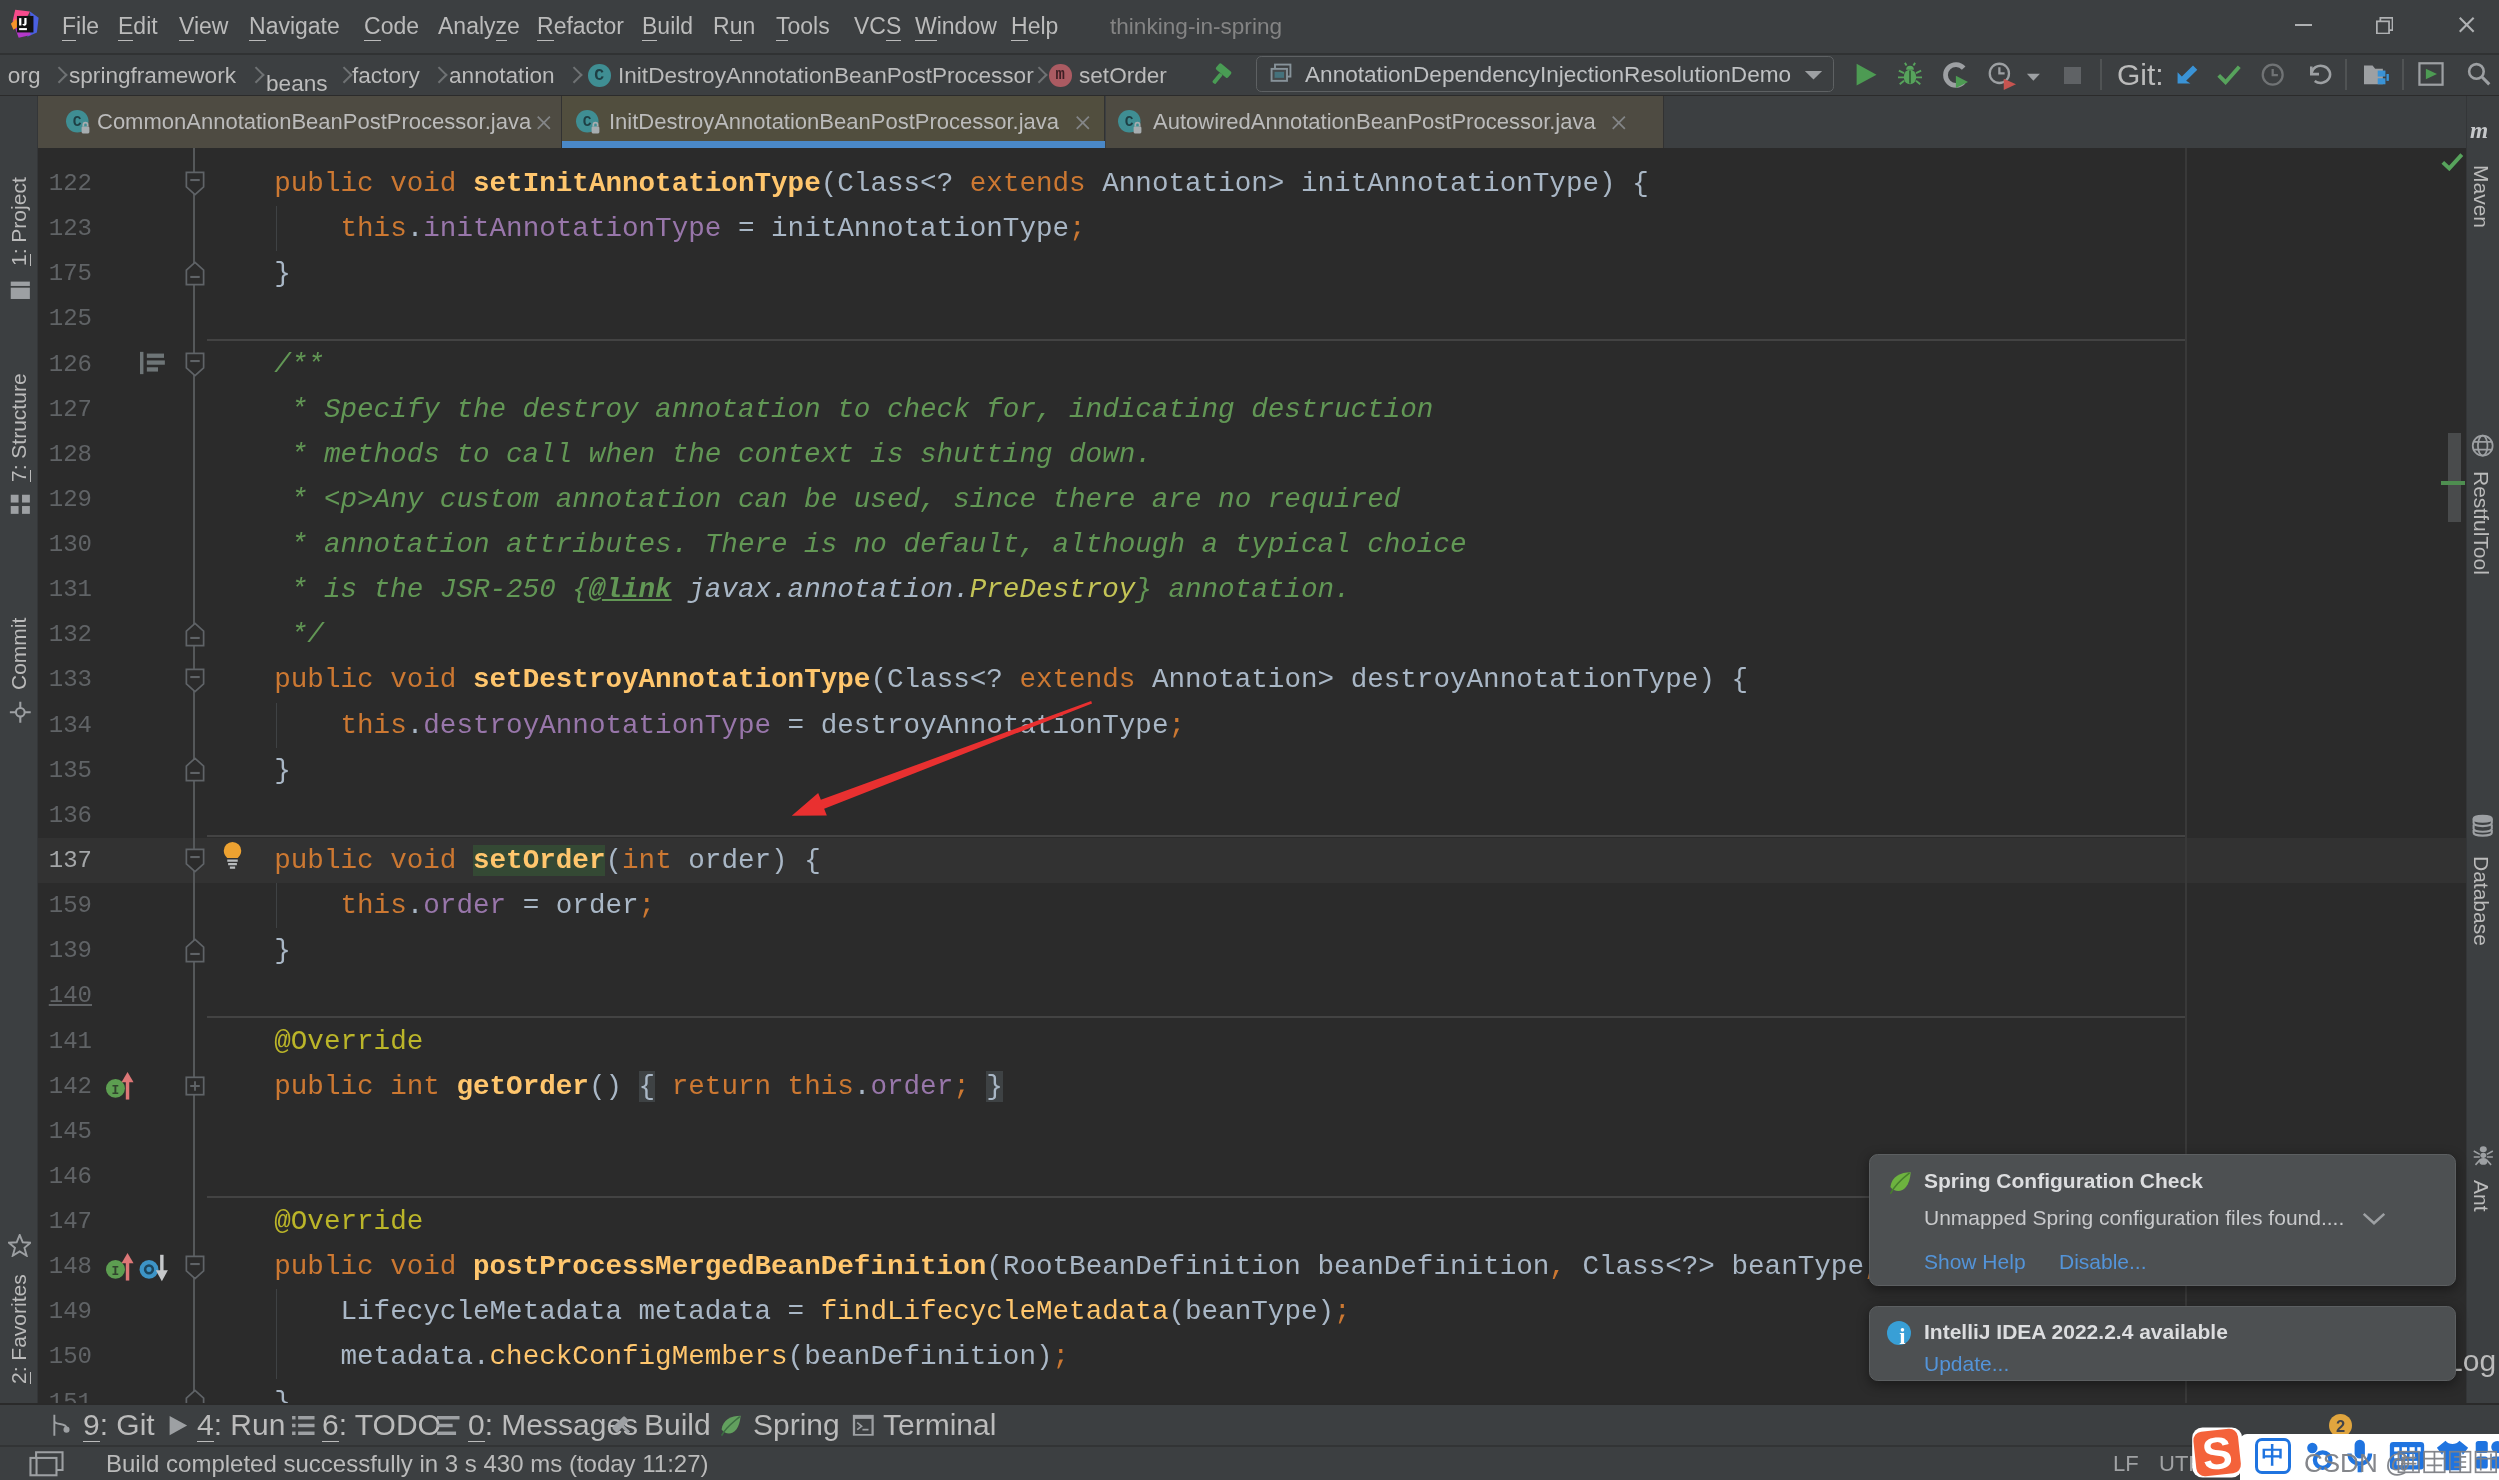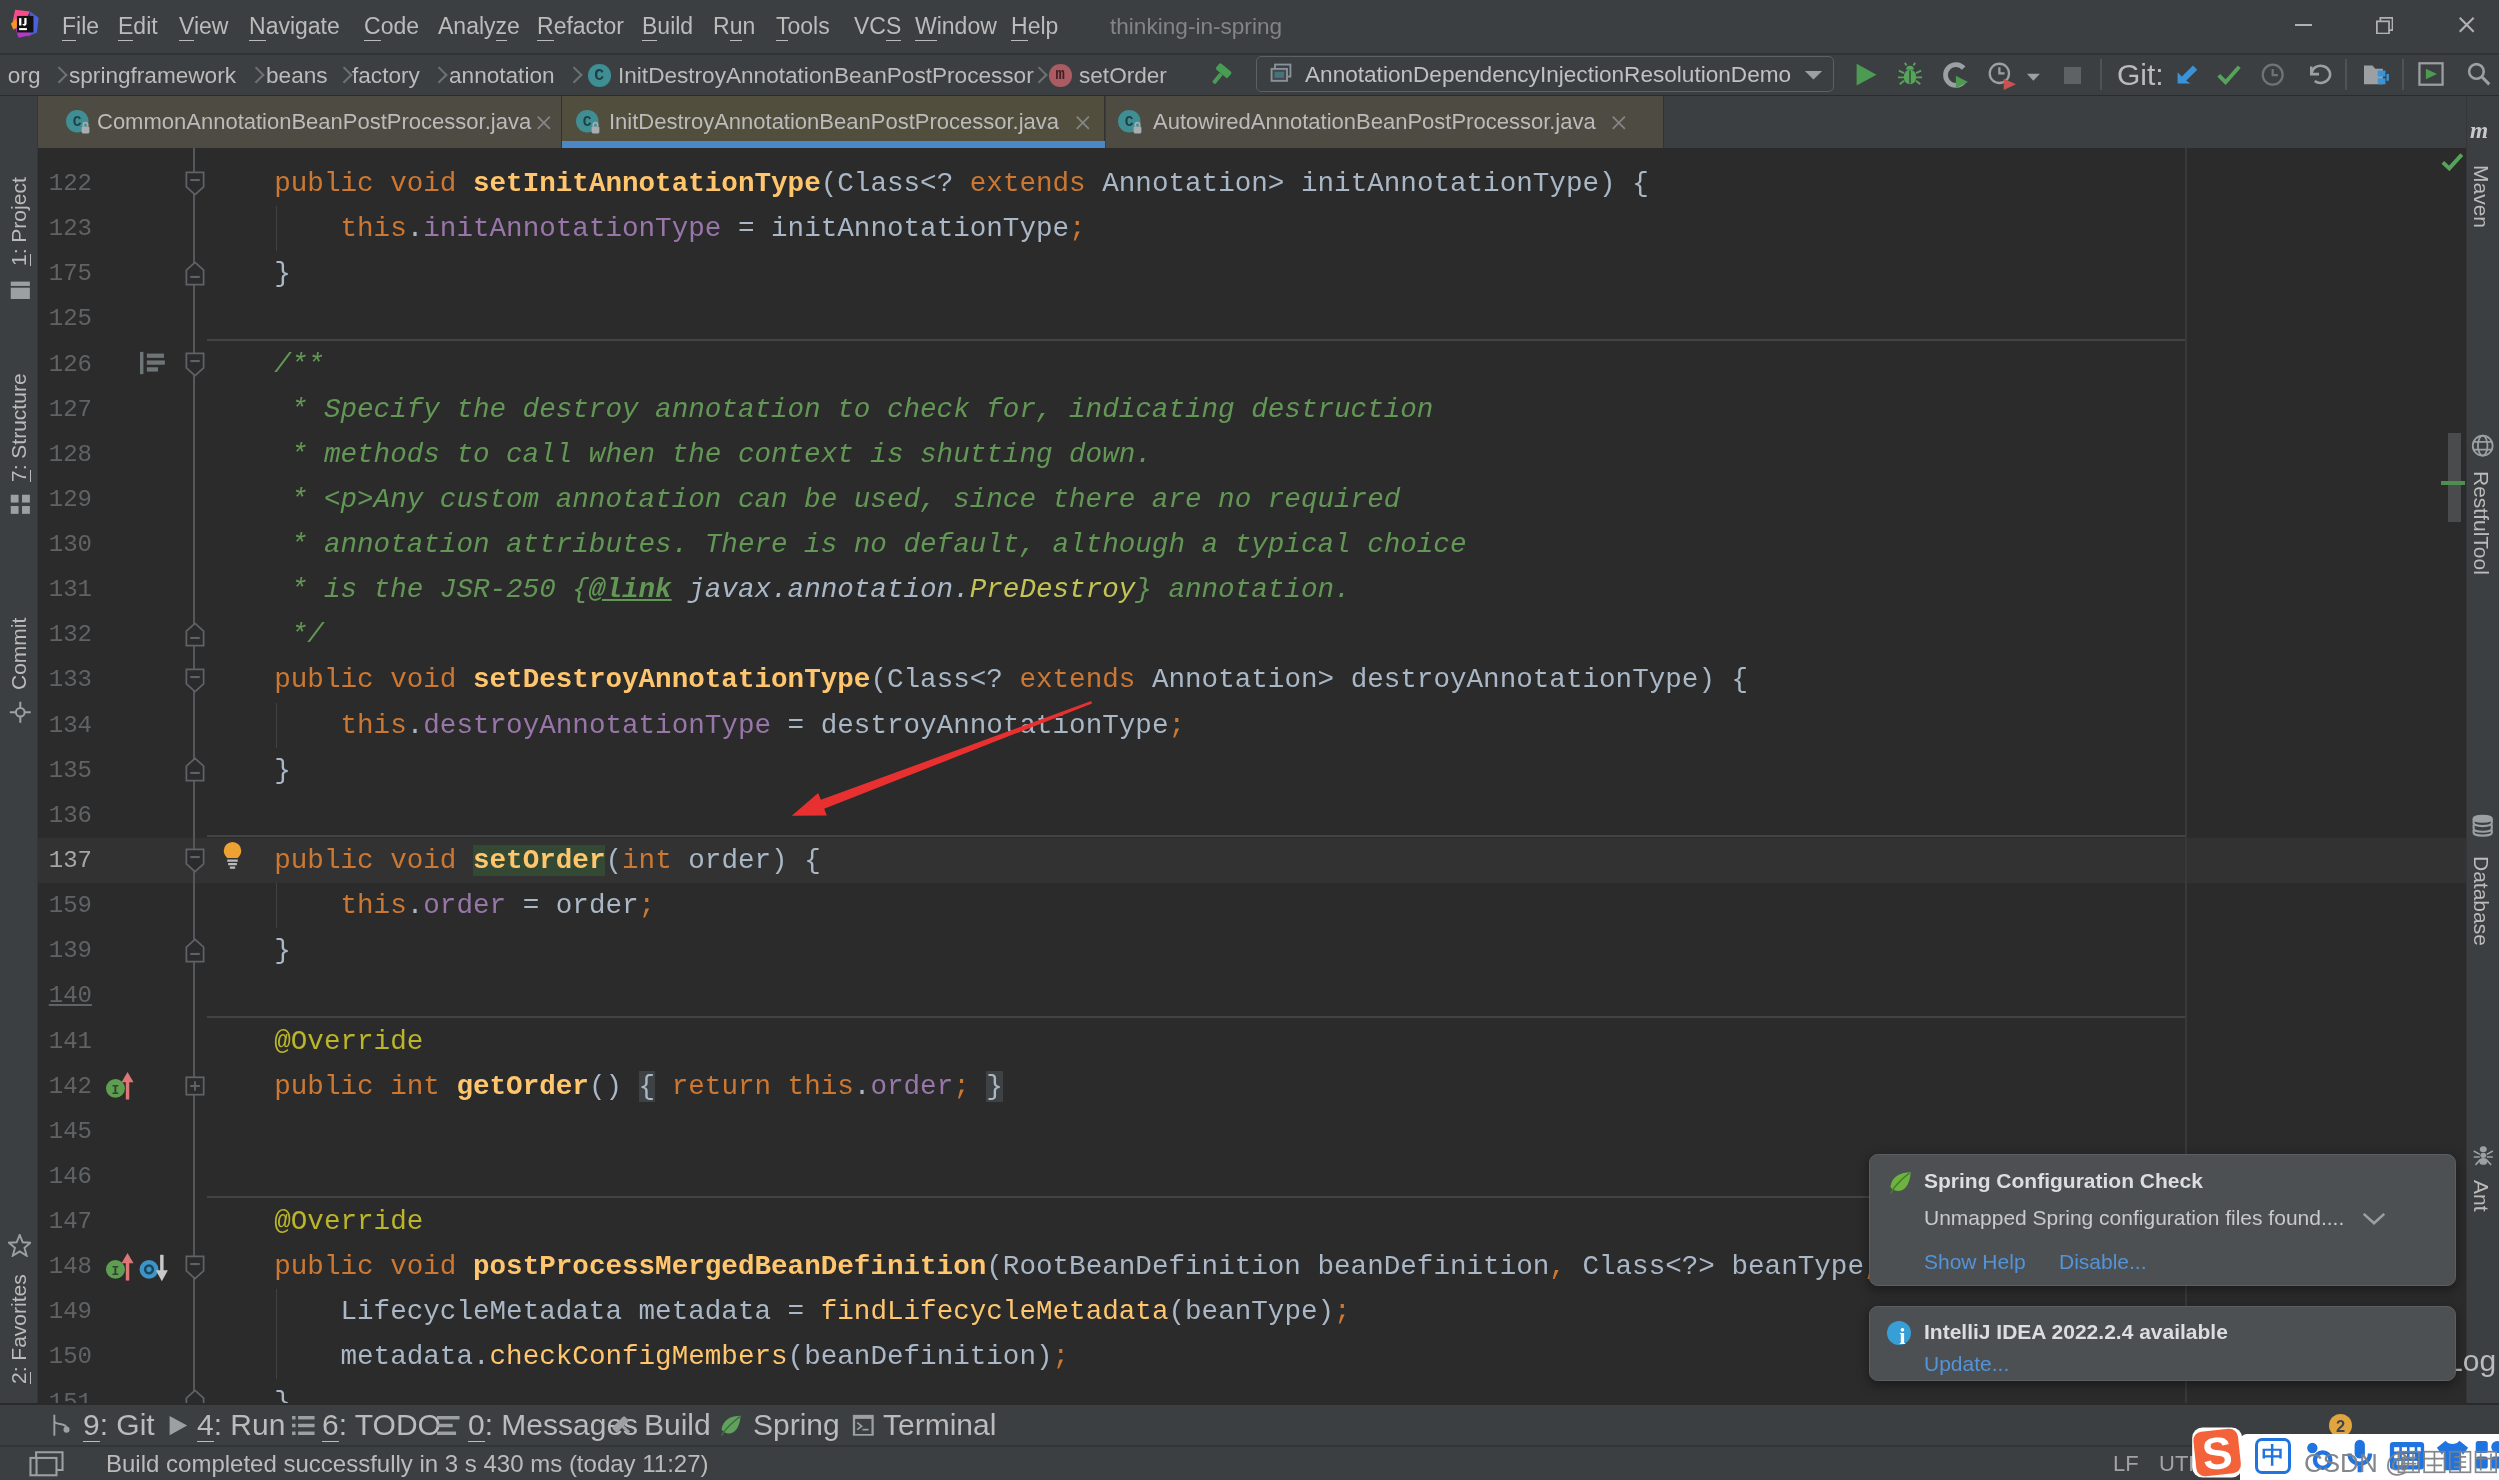--- a/index.html
+++ b/index.html
@@ -43,21 +43,21 @@
 <rect x="1" y="5" width="14" height="14"></rect>
     <path d="M5 5 V1 H19 V15 H15"></path>
   </svg>
 <svg class="a" style="left:2458px;top:15.6px;" width="17.4" height="17.4" viewBox="0 0 20 20" stroke="#afb1b3" stroke-width="2.4">
 <path d="M2 2 L18 18 M18 2 L2 18"></path>
   </svg>
 <div class="a" style="left:0;top:55px;width:2500px;height:40px;background:#3c3f41;"></div>
 <div class="a" style="left:0;top:95px;width:2500px;height:1.7px;background:#2b2b2b;"></div>
 <div class="a crumb" style="left:7.8px;">org</div>
 <div class="a crumb" style="left:69px;">springframework</div>
-<div class="a crumb" style="left:266px;">beans</div>
+<div class="a crumb" style="left:266px;margin-top:8px;">beans</div>
 <div class="a crumb" style="left:352px;">factory</div>
 <div class="a crumb" style="left:449px;">annotation</div>
 <div class="a chev" style="left:53px;"></div>
 <div class="a chev" style="left:250px;"></div>
 <div class="a chev" style="left:338px;"></div>
 <div class="a chev" style="left:433px;"></div>
 <div class="a chev" style="left:568px;"></div>
 <div class="a" style="left:588px;top:64px;width:22.6px;height:22.6px;border-radius:50%;background:#3f8e93;"></div>
 <div class="a" style="left:588px;top:64px;width:22.6px;height:22.6px;text-align:center;line-height:23.4px;font-size:16.5px;color:#1e3f44;font-family:'Liberation Mono',monospace;font-weight:bold;">C</div>
 <div class="a crumb" style="left:618px;">InitDestroyAnnotationBeanPostProcessor</div>

